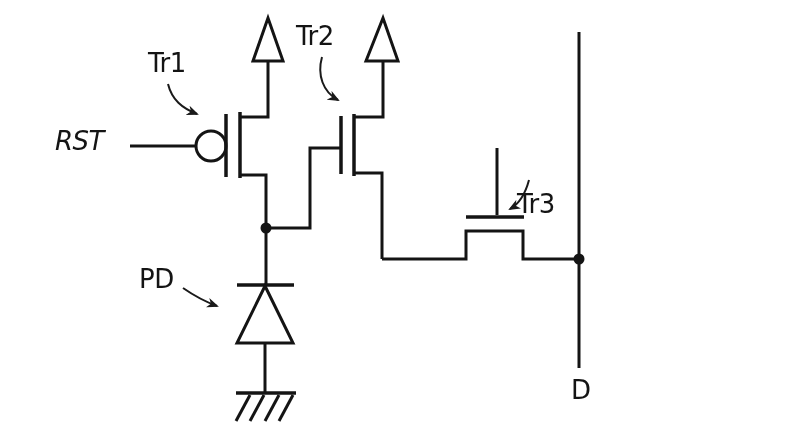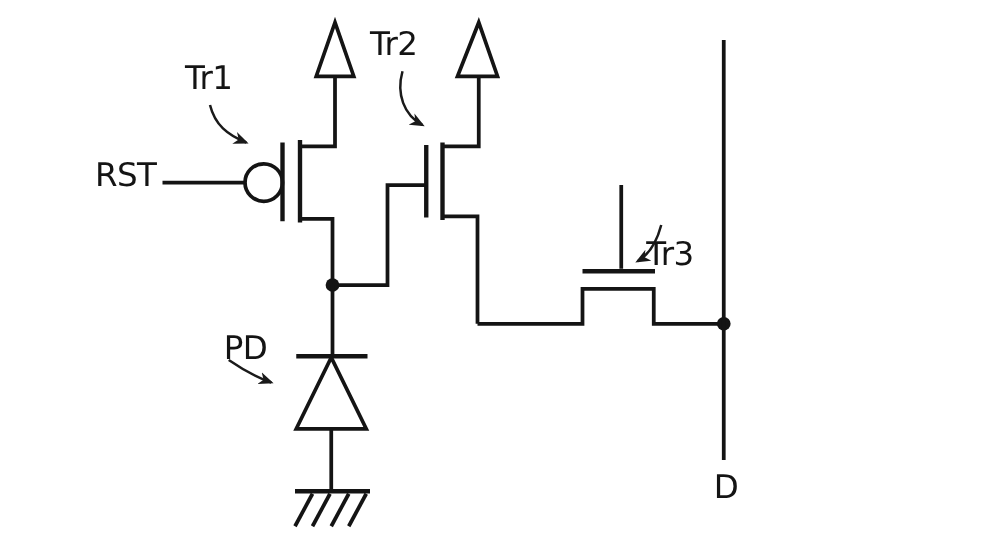--- a/index.html
+++ b/index.html
@@ -22,26 +22,26 @@
   }
   .lbl {
     position: absolute;
     font-size: 26px;
     line-height: 1;
     color: #141414;
     letter-spacing: -0.5px;
     white-space: nowrap;
     user-select: none;
   }
-  .lbl-rst  { left: 76px;  top: 128px; }
+  .lbl-rst  { left: 55px;  top: 128px; font-style: italic; }
   .lbl-tr1  { left: 132px; top: 50px; margin-left: 16px;  }
   .lbl-tr2  { left: 296px; top: 23px; text-align: right;  }
   .lbl-rsel { left: 462px; top: 113px; }
   .lbl-tr3  { left: 517px; top: 151px; margin-top: 40px; }
-  .lbl-pd   { left: 139px; top: 266px; margin-left: 40px; }
+  .lbl-pd   { left: 139px; top: 266px; }
   .lbl-d    { left: 571px; top: 377px; }
   .wire   { stroke: #141414; stroke-width: 3;   fill: none; }
   .bar    { stroke: #141414; stroke-width: 3.5; fill: none; }
   .shape  { stroke: #141414; stroke-width: 3;   fill: none; stroke-linejoin: miter; }
   .leader { stroke: #1a1a1a; stroke-width: 2;   fill: none; }
   .dot    { fill: #141414; stroke: none; }
 </style>
 </head>
 <body>
 

